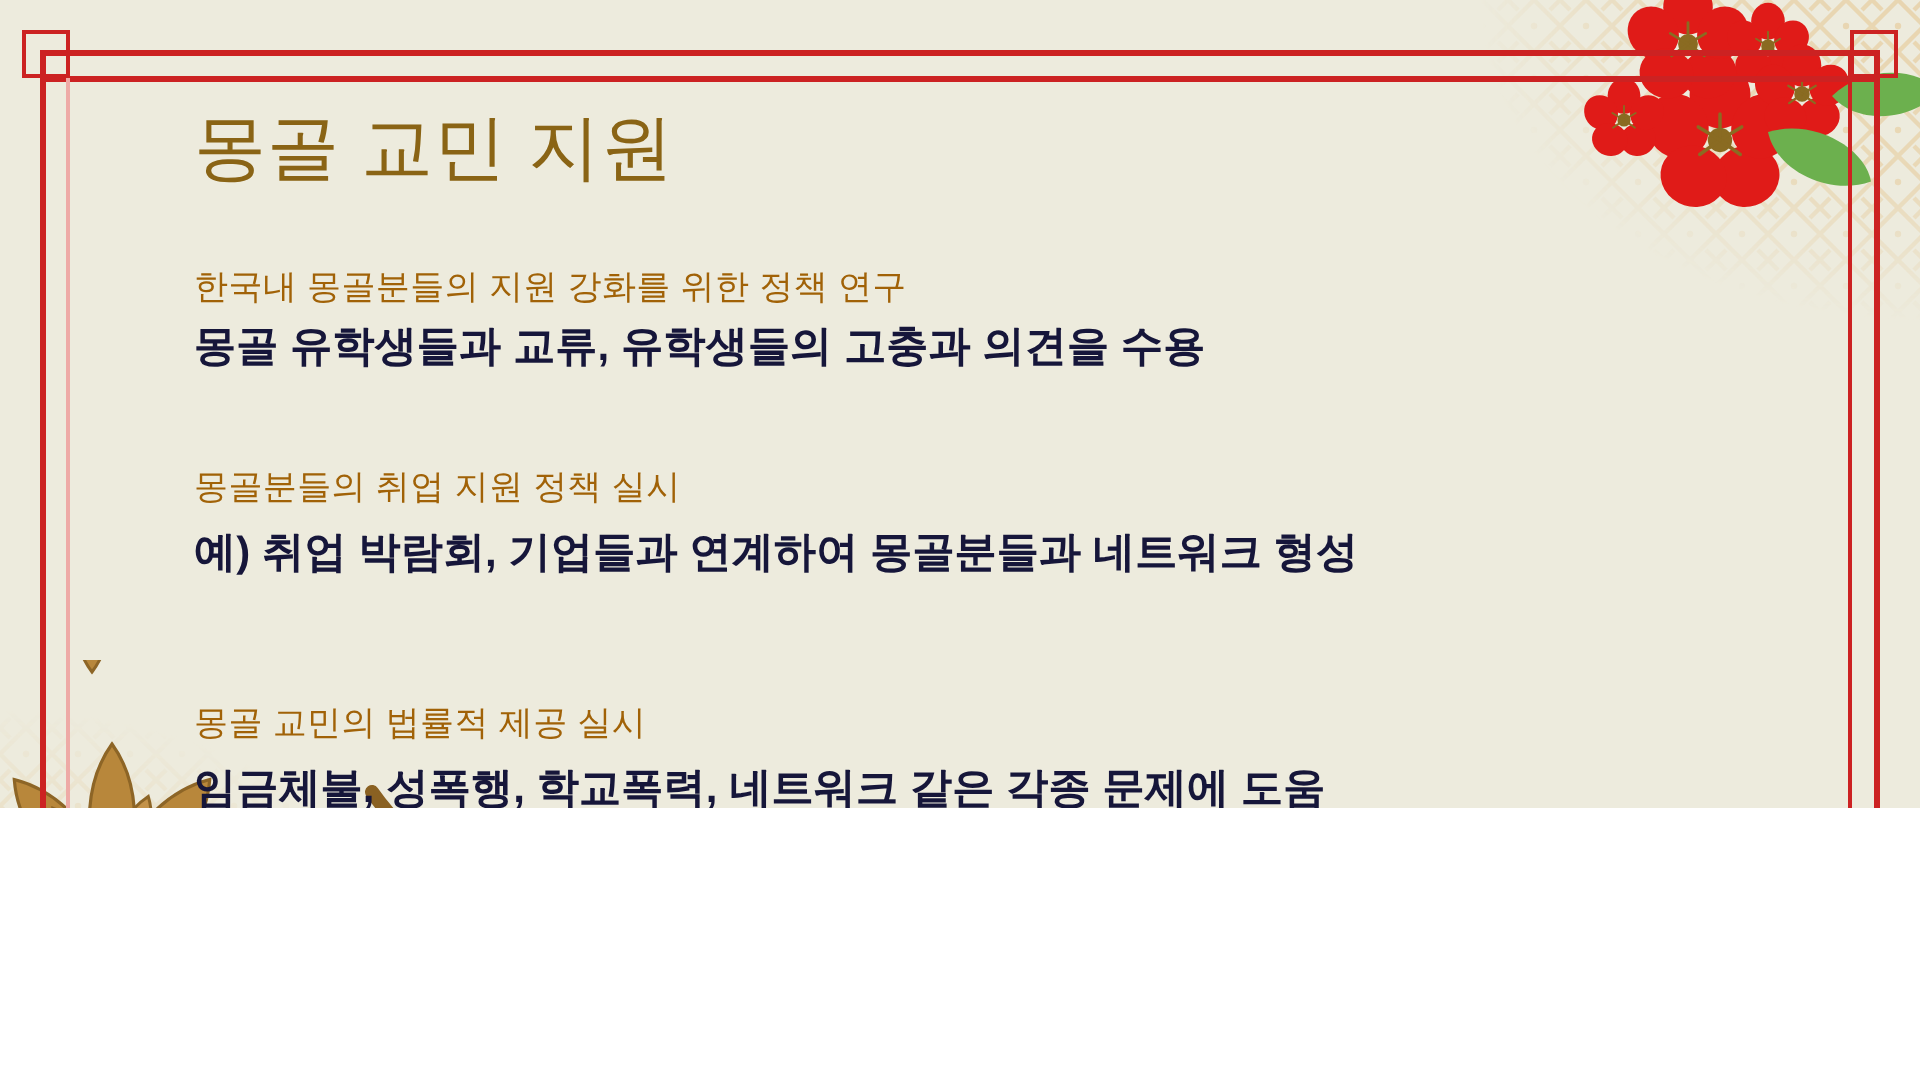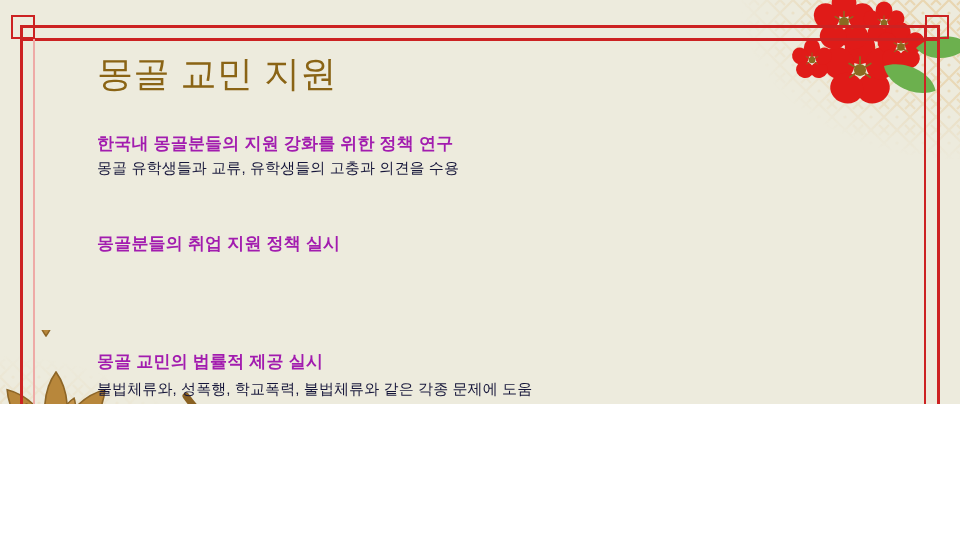--- a/index.html
+++ b/index.html
@@ -68,29 +68,29 @@
     letter-spacing: 0.5px;
     white-space: nowrap;
   }
   .section {
     position: absolute;
     left: 97px;
     width: 800px;
   }
   .section-heading {
     font-size: 17px;
-    font-weight: bold;
-    color: #a21caf;
+    font-weight: normal;
+    color: #a16207;
     letter-spacing: 0.2px;
     white-space: nowrap;
     margin: 0 0 4px 0;
   }
   .section-line {
-    font-size: 15px;
-    font-weight: 400;
+    font-size: 21px;
+    font-weight: 700;
     color: #16163a;
     letter-spacing: 0.1px;
     white-space: nowrap;
     margin: 0 0 1px 0;
   }
   #section-0 { top: 132px; }
   #section-1 { top: 232px; }
   #section-2 { top: 318px; margin-top: 32px; }
   #section-1 .section-line,
   #section-2 .section-line { margin-top: 7px; }
@@ -412,21 +412,22 @@
 
     <div id="slide-title">몽골 교민 지원</div>
 
     <div class="section" id="section-0">
       <div class="section-heading">한국내 몽골분들의 지원 강화를 위한 정책 연구</div>
       <div class="section-line">몽골 유학생들과 교류, 유학생들의 고충과 의견을 수용</div>
     </div>
 
     <div class="section" id="section-1">
       <div class="section-heading">몽골분들의 취업 지원 정책 실시</div>
+      <div class="section-line">예) 취업 박람회, 기업들과 연계하여 몽골분들과 네트워크 형성</div>
     </div>
 
     <div class="section" id="section-2">
       <div class="section-heading">몽골 교민의 법률적 제공 실시</div>
-      <div class="section-line">불법체류와, 성폭행, 학교폭력, 불법체류와 같은 각종 문제에 도움</div>
+      <div class="section-line">임금체불, 성폭행, 학교폭력, 네트워크 같은 각종 문제에 도움</div>
     </div>
 
   </div>
 </div>
 
 </body></html>

